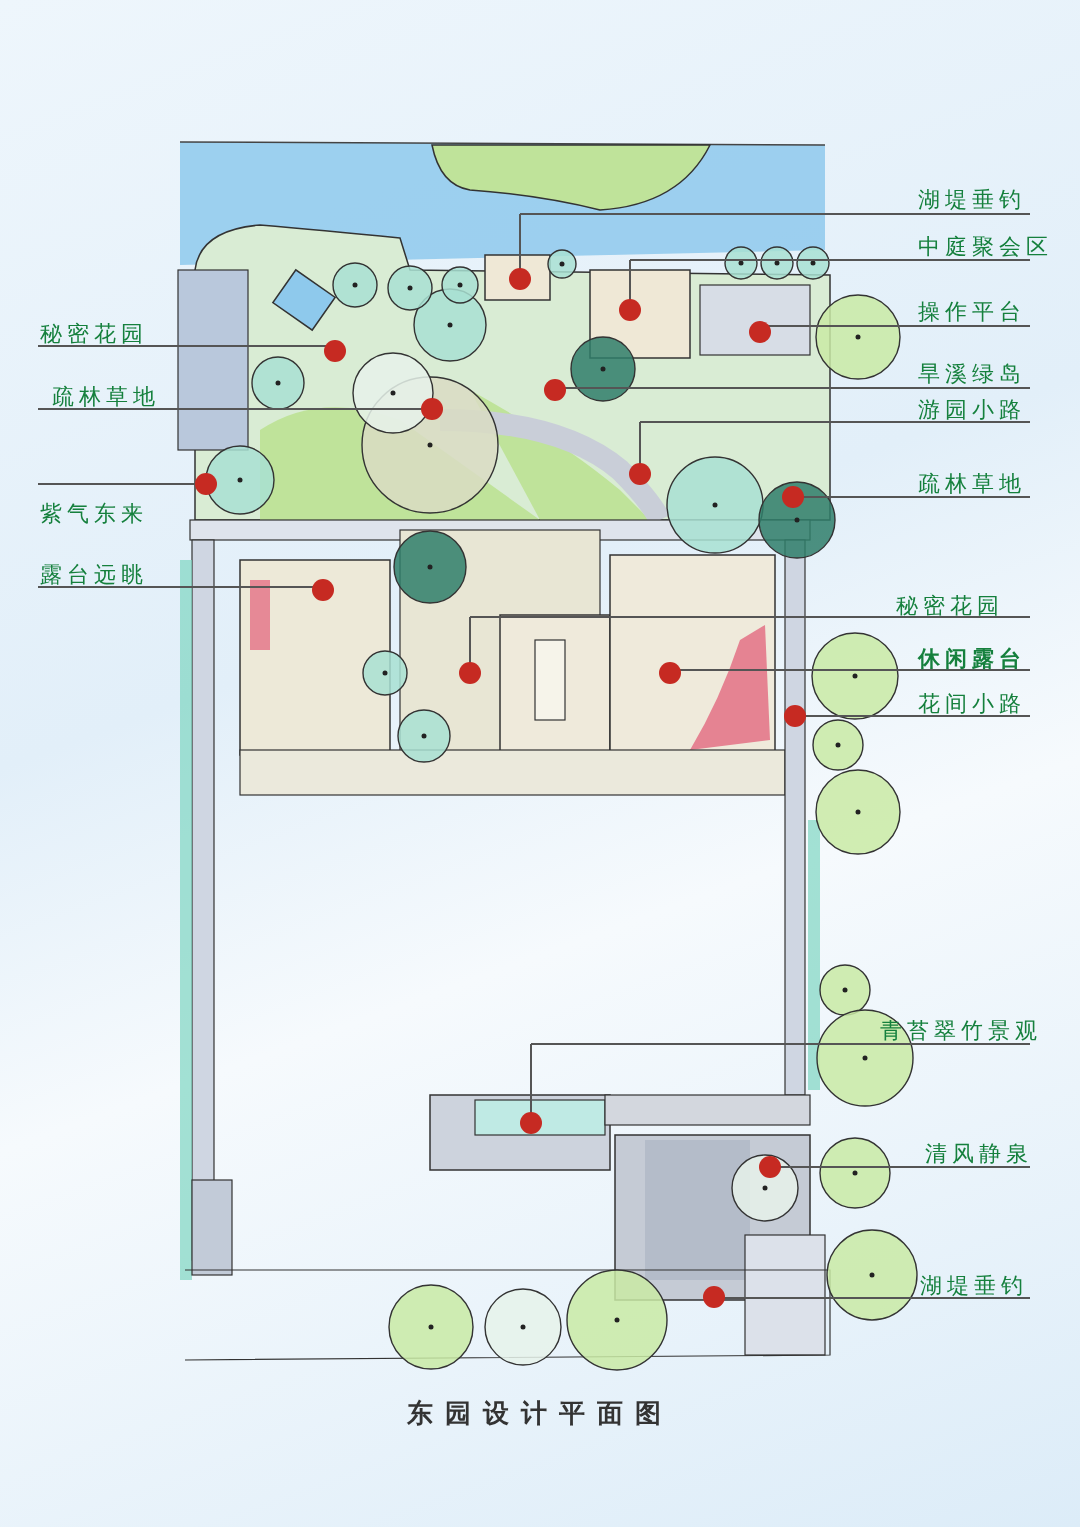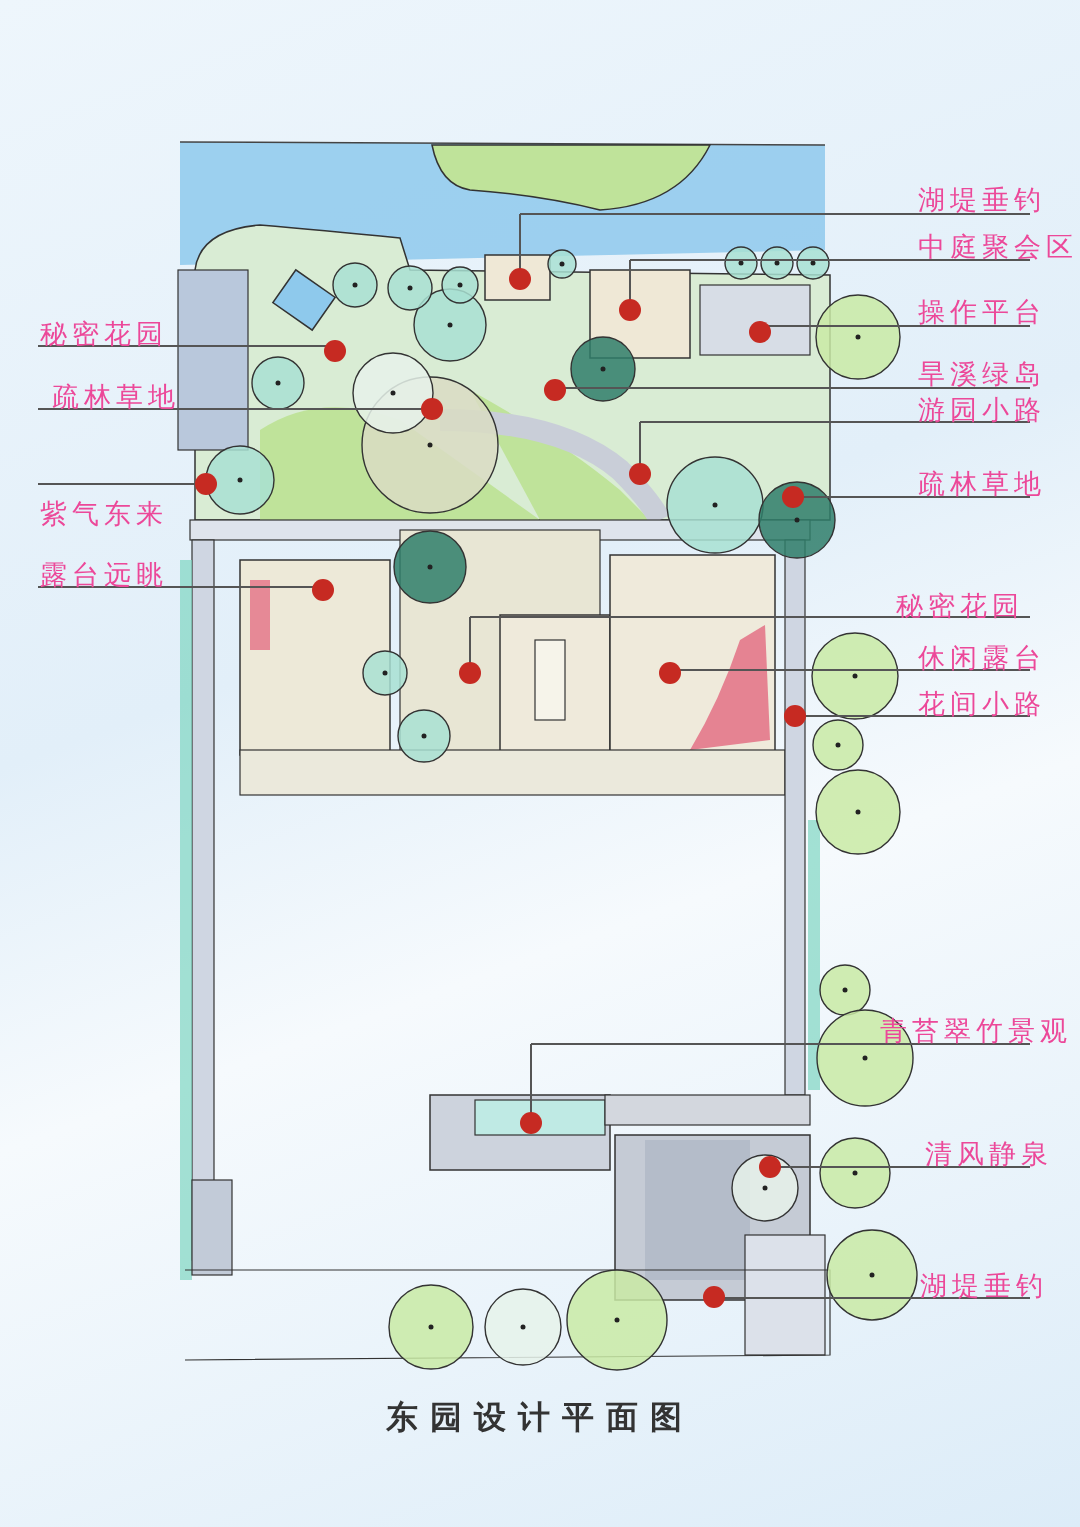--- a/index.html
+++ b/index.html
@@ -1,22 +1,22 @@
 <!DOCTYPE html>
 <html><head>
 <meta charset="utf-8">
 <style>
   html,body{margin:0;padding:0;}
   body{width:1080px;height:1527px;position:relative;overflow:hidden;
     background:linear-gradient(160deg,#eef6fc 0%,#e2eff9 40%,#f6fafd 60%,#dcecf8 100%);
     font-family:"DejaVu Serif","Liberation Serif",serif;}
   #plan{position:absolute;left:0;top:0;width:1080px;height:1527px;}
-  .label{position:absolute;font-size:27px;color:#ec4899;letter-spacing:5px;white-space:nowrap;line-height:24px;}
+  .label{position:absolute;font-size:22px;color:#15803d;letter-spacing:5px;white-space:nowrap;line-height:24px;}
   .label.right{text-align:right;}
-  .title{position:absolute;left:0;width:1080px;top:1396px;text-align:center;font-size:32px;letter-spacing:12px;color:#333;font-weight:bold;}
+  .title{position:absolute;left:0;width:1080px;top:1396px;text-align:center;font-size:26px;letter-spacing:12px;color:#333;font-weight:bold;}
 </style>
 </head>
 <body>
 
 <svg id="plan" viewBox="0 0 1080 1527" xmlns="http://www.w3.org/2000/svg">
 
   <g>
     <path d="M180 142 L825 145 L825 250 L180 265 Z" fill="#8ec9ec" opacity="0.85"></path>
     <path d="M180 142 L825 145" stroke="#444" stroke-width="1.5" fill="none"></path>
     <path d="M432 145 Q440 185 470 190 Q540 195 600 210 Q680 205 710 145 Z" fill="#bfe39a" stroke="#333" stroke-width="1.5"></path>
@@ -170,20 +170,20 @@
     <div class="label" style="left: 40px; top: 385px; margin-left: 12px;">疏林草地</div>
     <div class="label" style="left: 40px; top: 458px; margin-top: 44px;">紫气东来</div>
     <div class="label" style="left: 40px; top: 563px;">露台远眺</div>
     <div class="label right" style="left: 918px; top: 188px;">湖堤垂钓</div>
     <div class="label right" style="left: 918px; top: 235px;">中庭聚会区</div>
     <div class="label right" style="left: 918px; top: 300px;">操作平台</div>
     <div class="label right" style="left: 918px; top: 362px;">旱溪绿岛</div>
     <div class="label right" style="left: 918px; top: 398px;">游园小路</div>
     <div class="label right" style="left: 918px; top: 472px;">疏林草地</div>
     <div class="label right" style="left: 896px; top: 594px;">秘密花园</div>
-    <div class="label right" style="left: 918px; top: 646px;">休闲露台</div>
+    <div class="label right" style="left: 918px; top: 646px; font-weight: bold;">休闲露台</div>
     <div class="label right" style="left: 918px; top: 692px;">花间小路</div>
     <div class="label right" style="left: 880px; top: 1019px;">青苔翠竹景观</div>
     <div class="label right" style="left: 925px; top: 1142px;">清风静泉</div>
     <div class="label right" style="left: 920px; top: 1274px;">湖堤垂钓</div>
   </div>
 
 <div class="title">东园设计平面图</div>
 
 </body></html>

